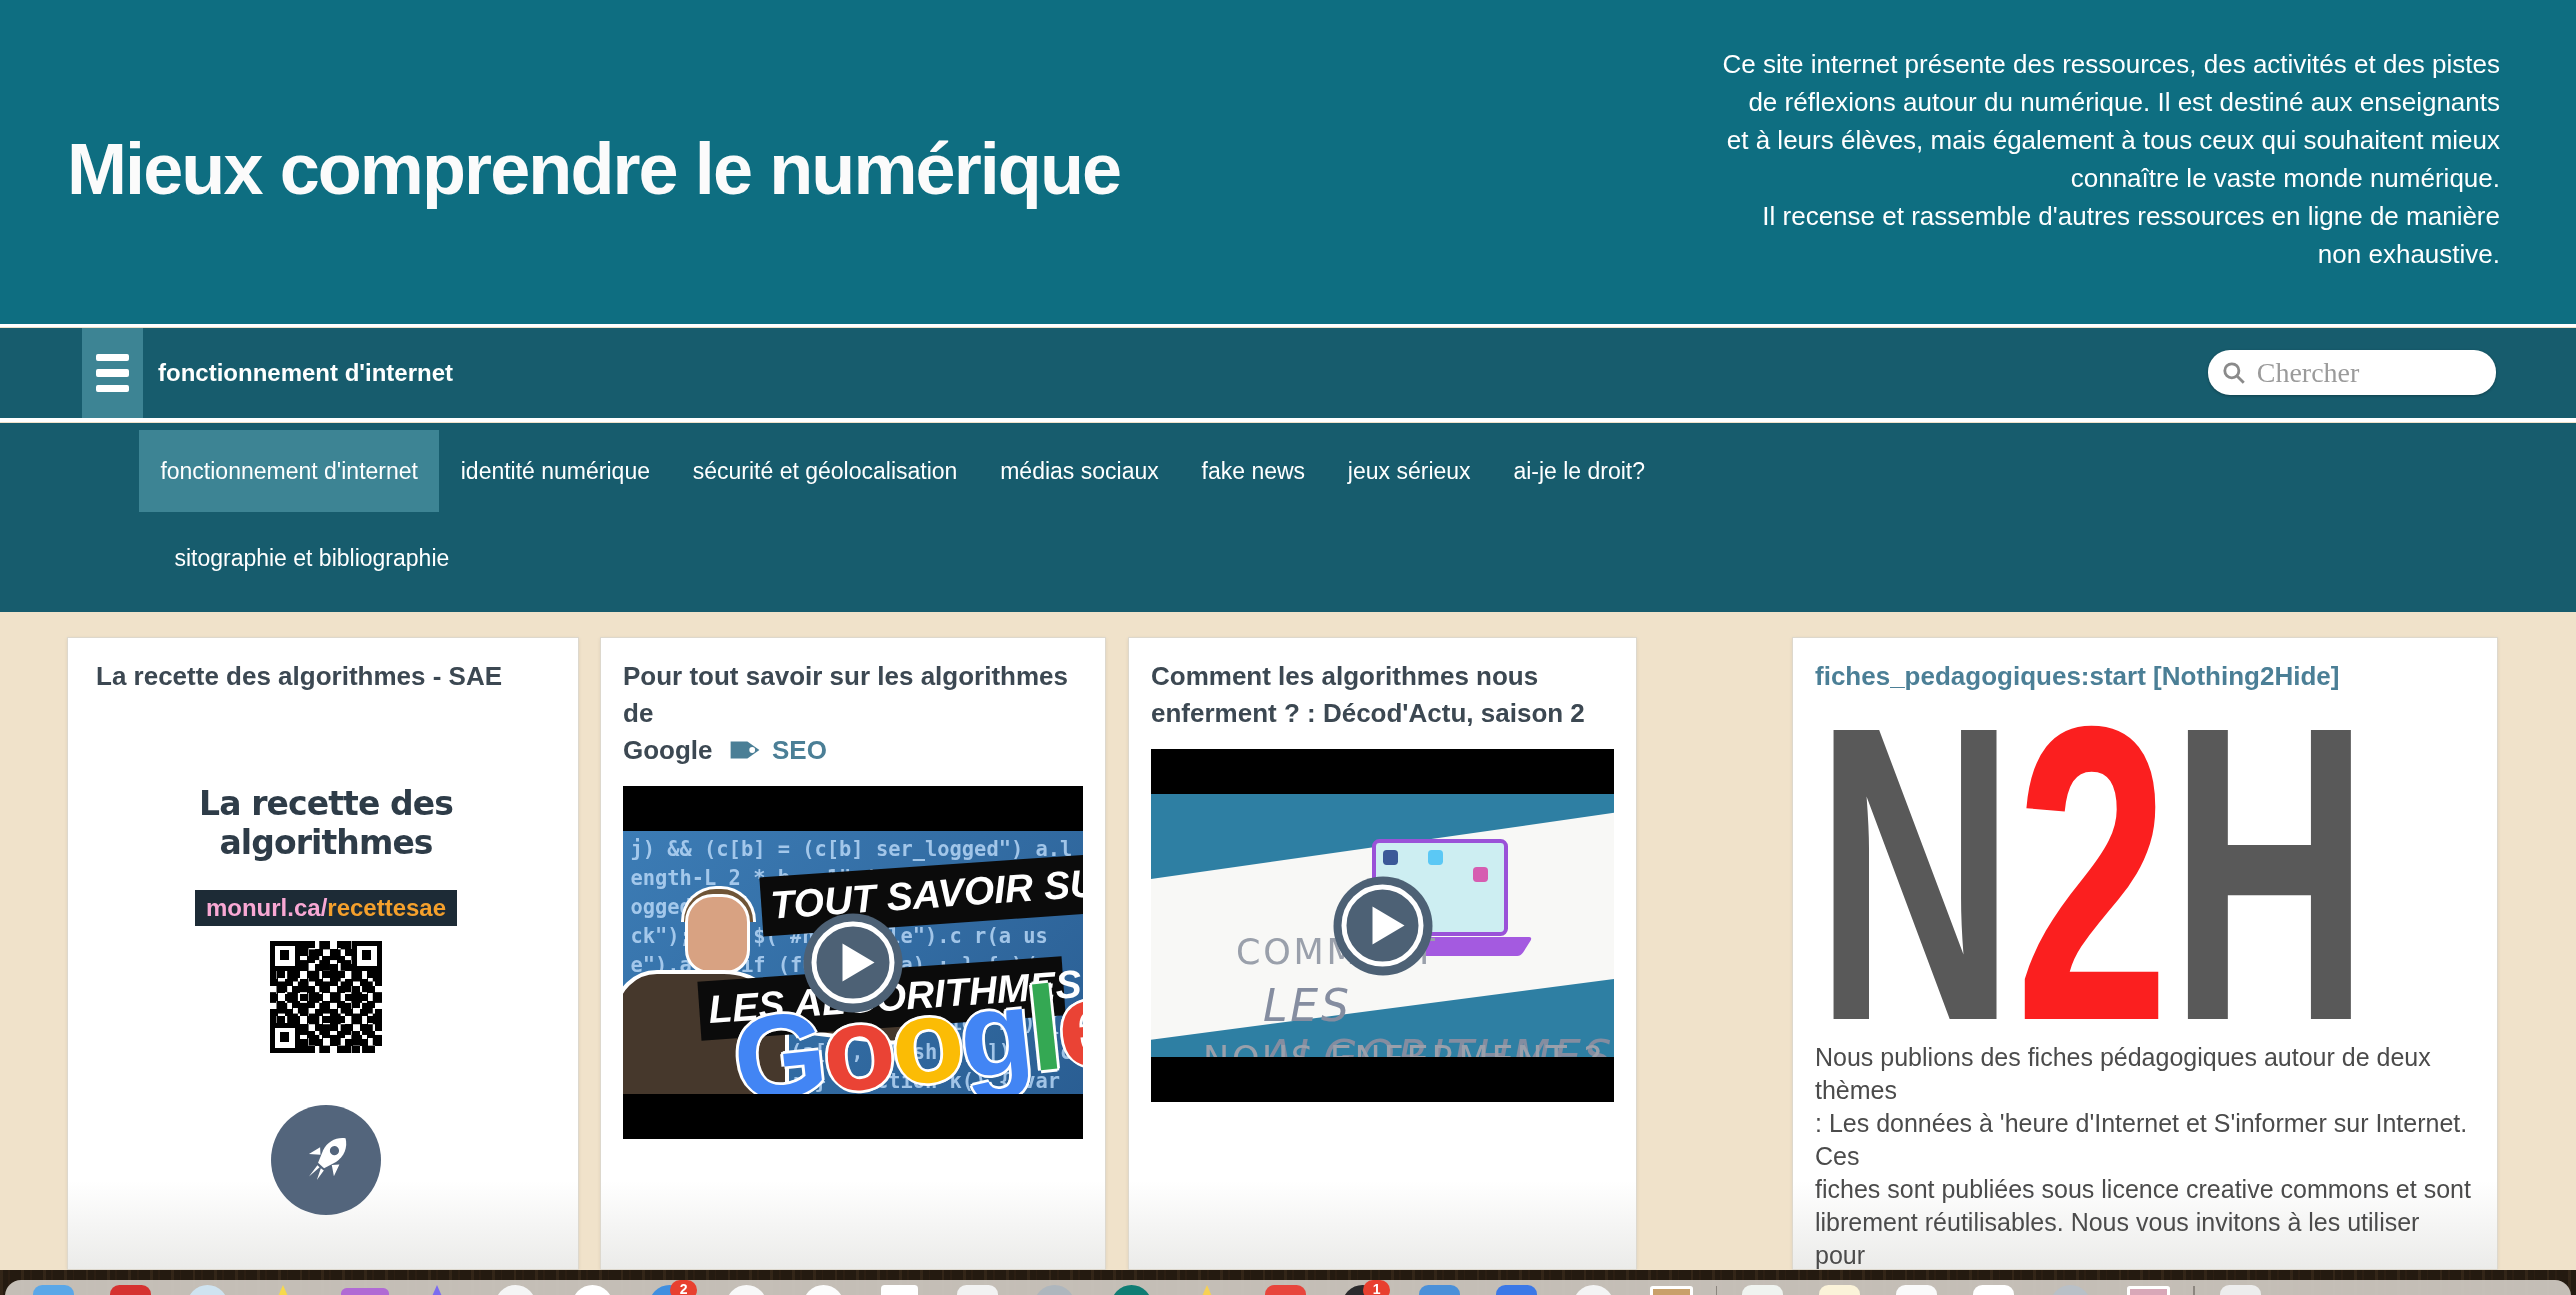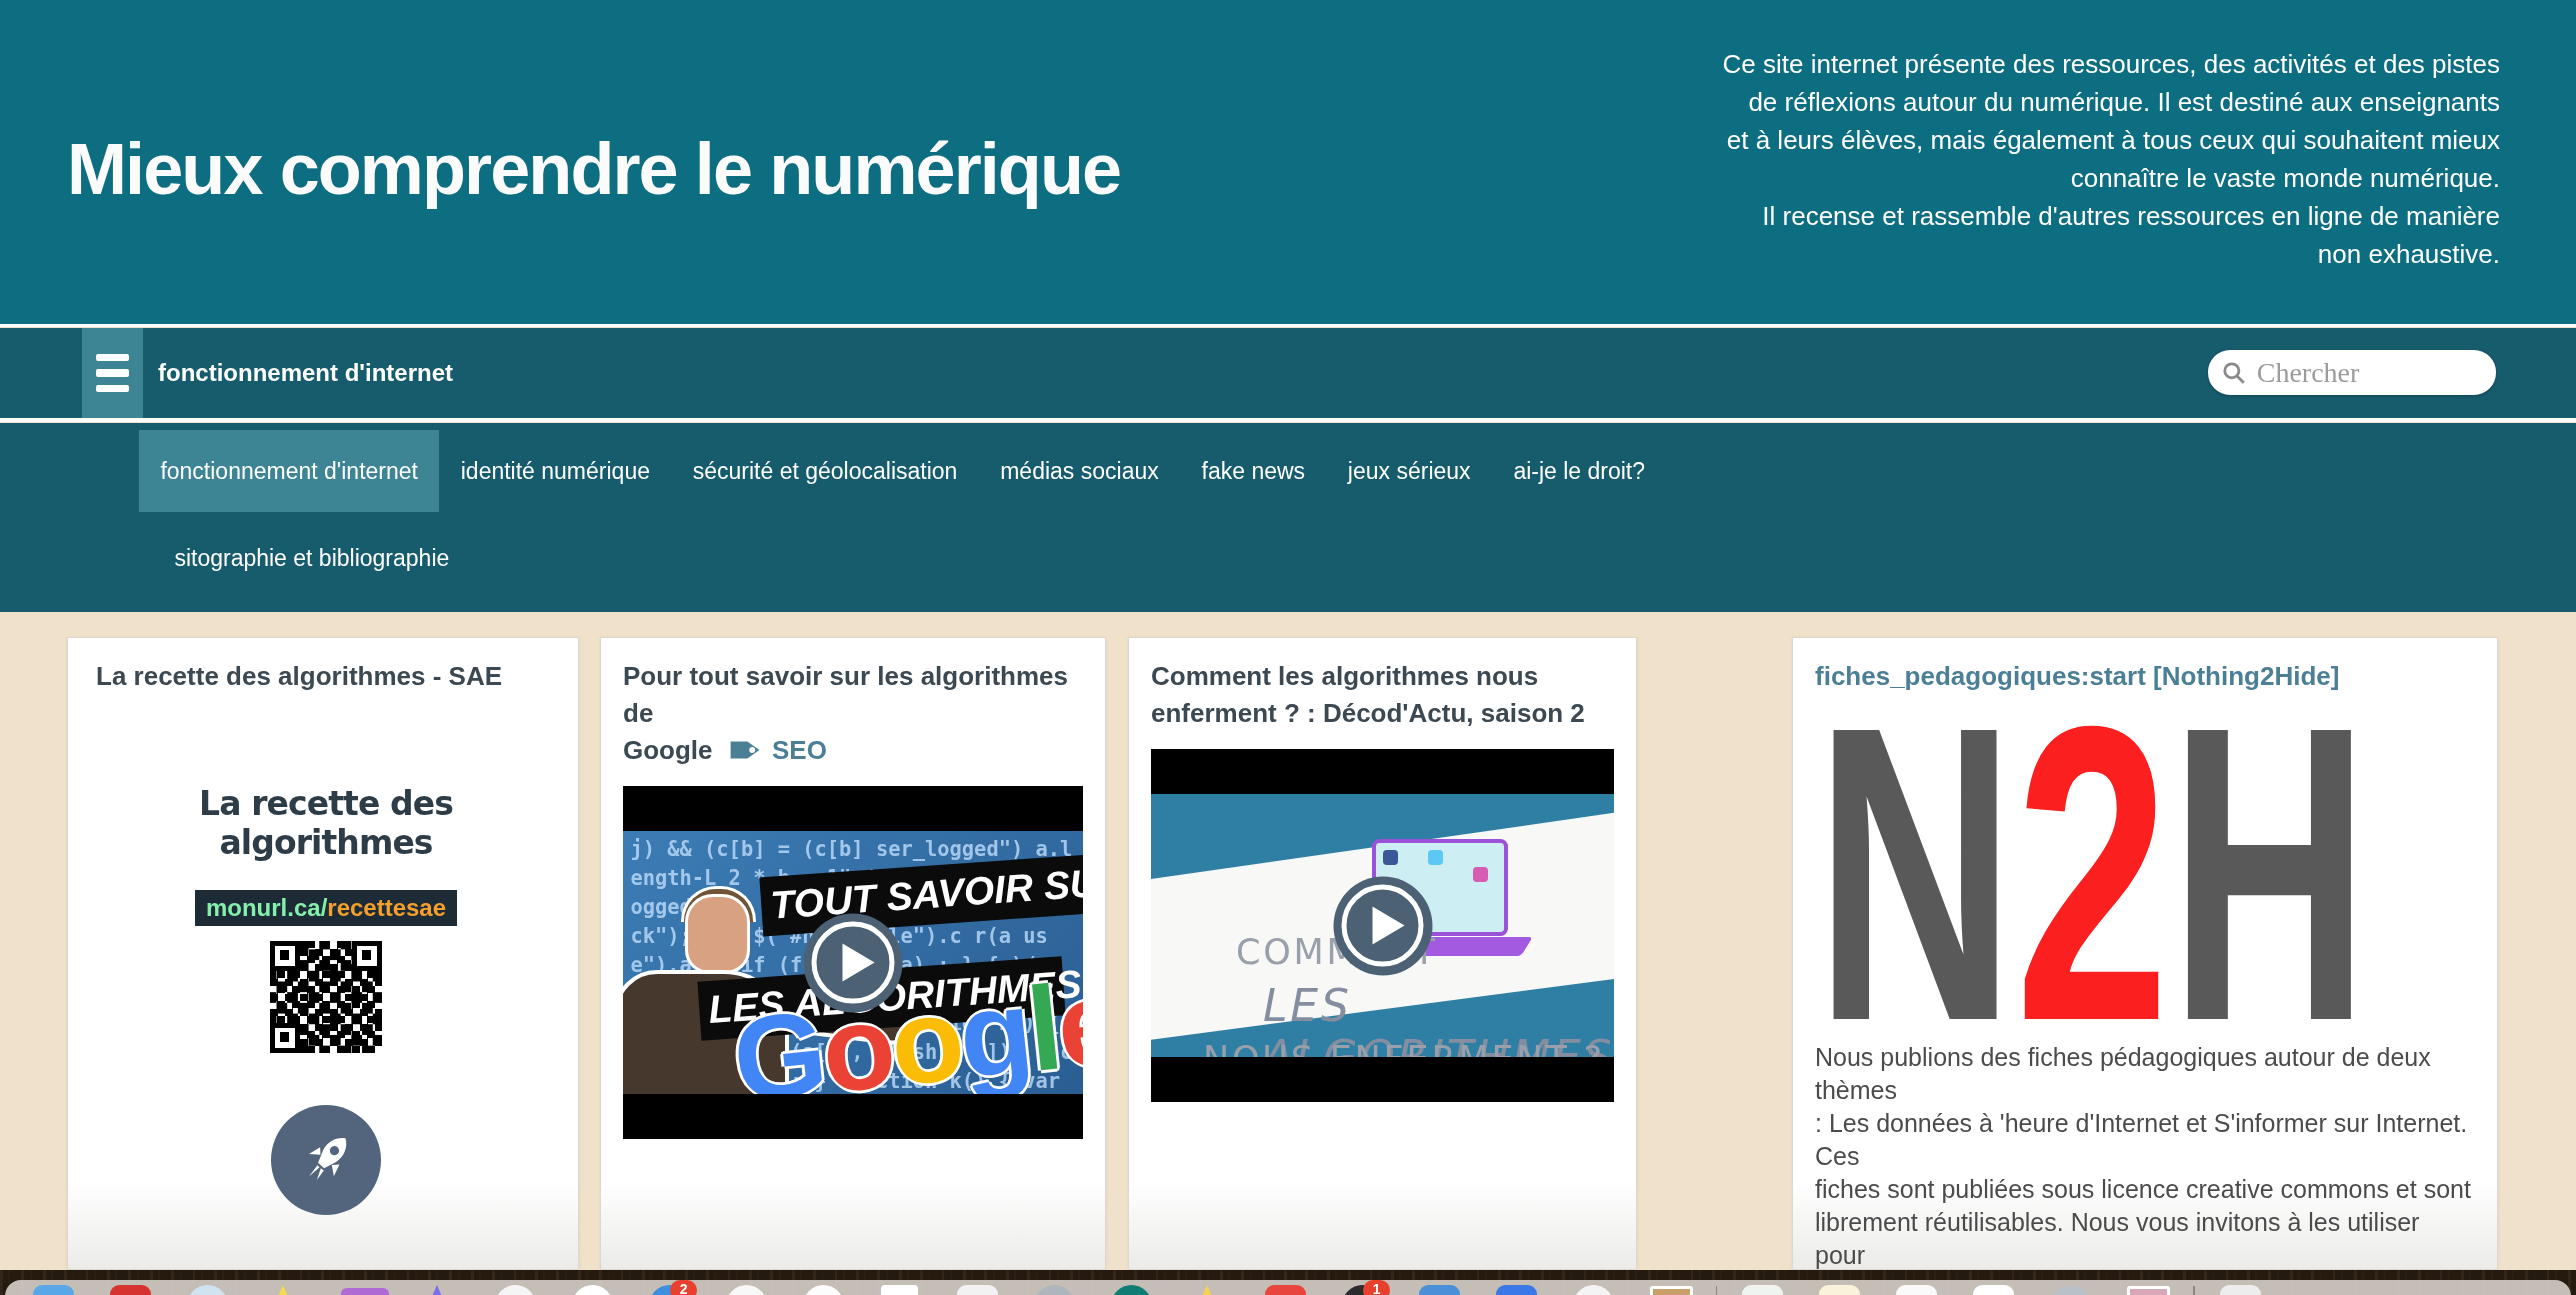--- a/index.html
+++ b/index.html
@@ -39,21 +39,21 @@
   .card2{left:600px;width:506px;}
   .card3{left:1128px;width:509px;}
   .card4{left:1792px;width:706px;}
   .card-title{font-size:26px;font-weight:bold;color:#3c4852;line-height:37px;}
   .card4 .card-title{color:#4b7f96;cursor:pointer;}
 
   
   .recette-heading{margin-top:89px;text-align:center;font-size:33px;font-weight:bold;color:#2e3c48;
                    font-family:"DejaVu Sans",sans-serif;letter-spacing:-0.9px;}
   .monurl{margin:28px auto 0;width:fit-content;background:#1d2b36;padding:3.7px 11px;font-weight:bold;font-size:24px;}
-  .monurl .pre{color:#86efac;} .monurl .suf{color:#f5a02c;}
+  .monurl .pre{color:#f9a8d4;} .monurl .suf{color:#f5a02c;}
   .qr{position:relative;width:112px;height:112px;margin:15px auto 0;background:
       repeating-conic-gradient(#000 0% 25%,transparent 0% 50%) 0 0/15px 15px,
       repeating-conic-gradient(#000 0% 25%,transparent 0% 50%) 6.5px 8.4px/21.4px 21.4px,#fff;}
   .qr-f{position:absolute;width:30px;height:30px;border:5.6px solid #000;background:#fff;box-sizing:border-box;}
   .qr-f::after{content:"";position:absolute;left:4.6px;top:4.6px;width:9.3px;height:9.3px;background:#000;}
   .qr-f.tl{left:0;top:0;} .qr-f.tr{right:0;top:0;} .qr-f.bl{left:0;bottom:0;}
   .rocket-wrap{margin:52px auto 0;width:110px;height:110px;border-radius:50%;background:#53657c;
                display:flex;align-items:center;justify-content:center;}
 
   

